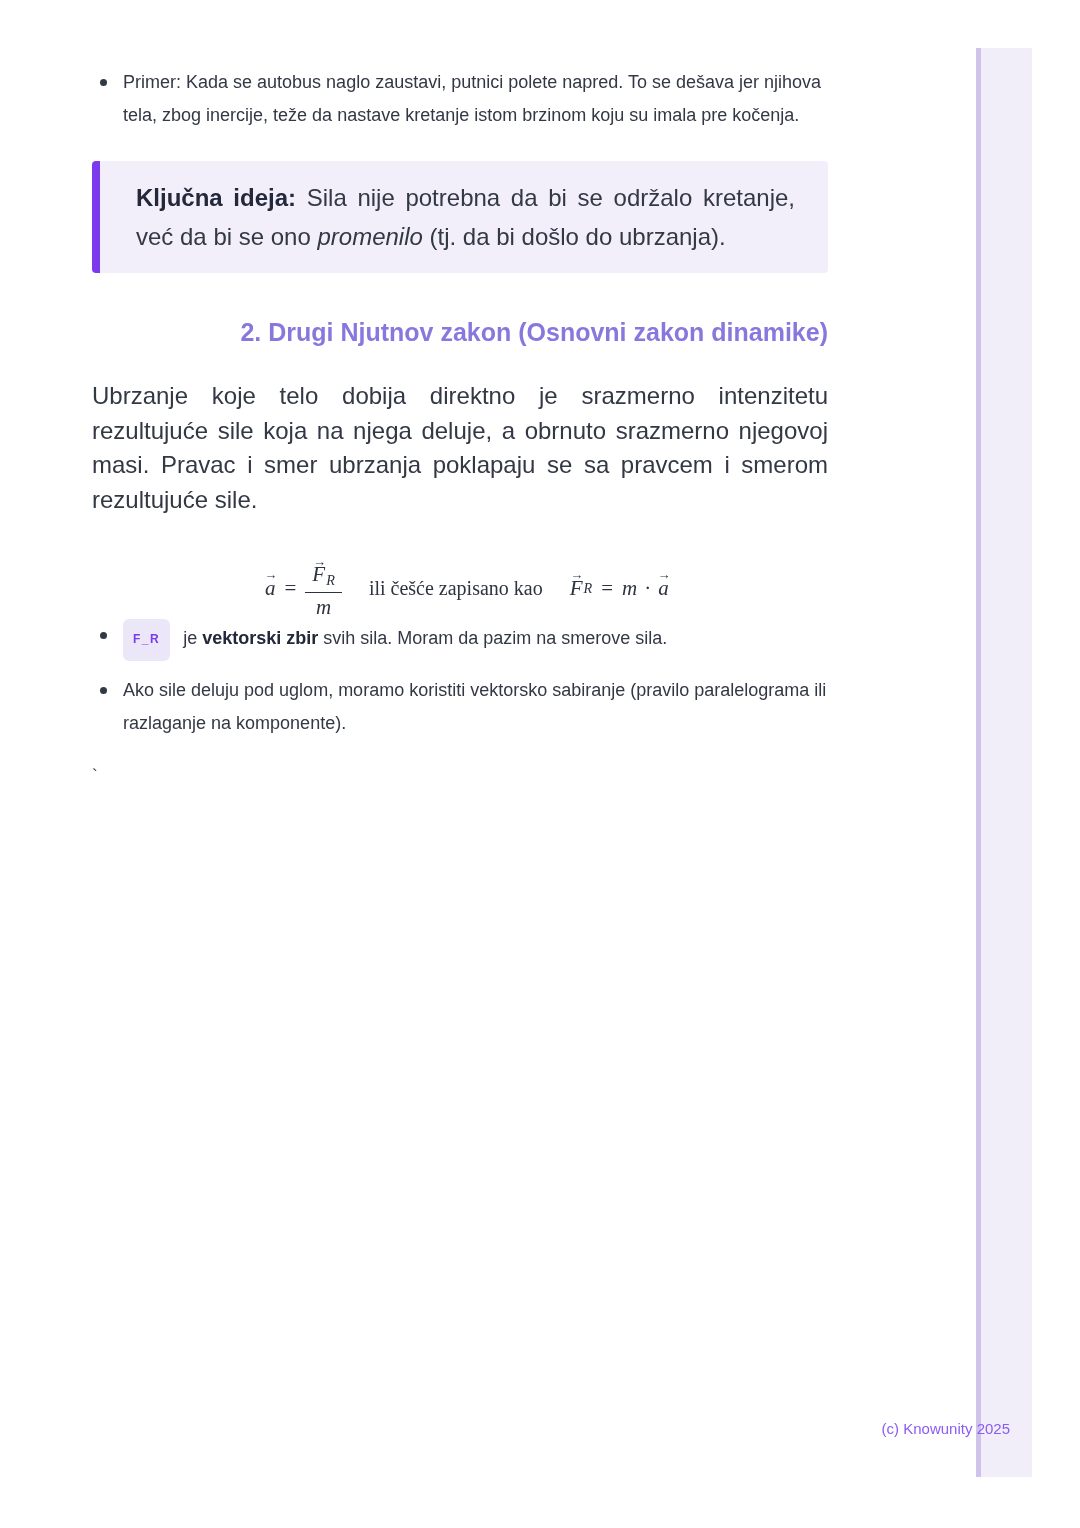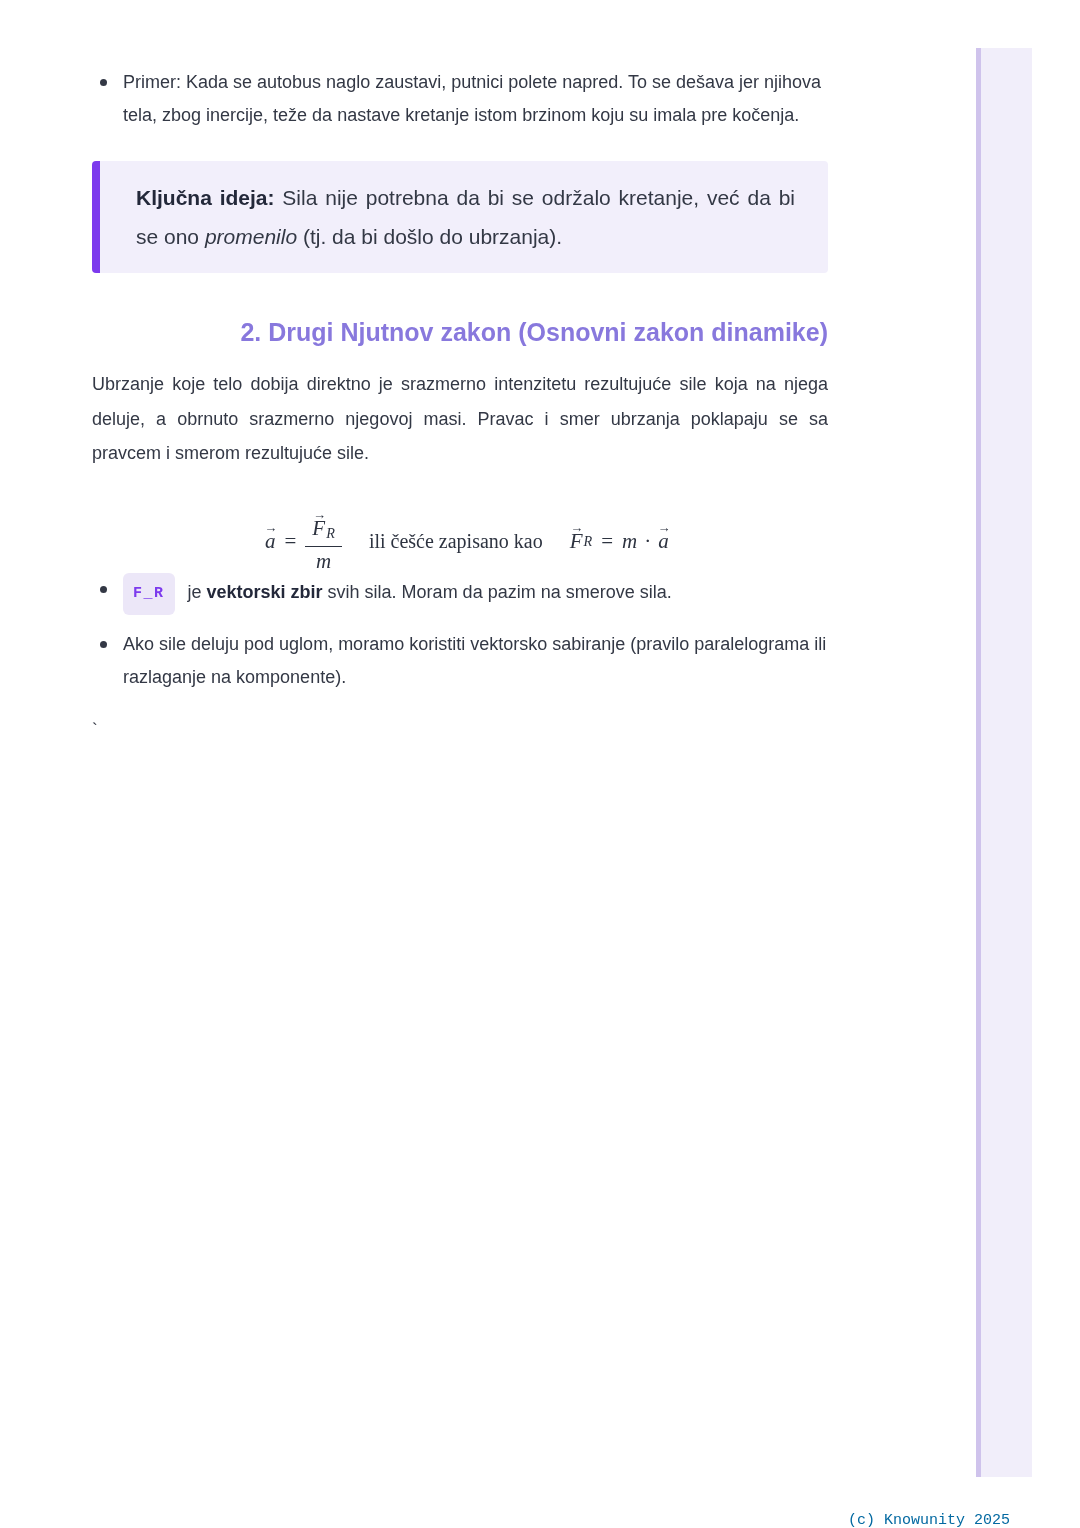--- a/index.html
+++ b/index.html
@@ -66,40 +66,40 @@
   .callout {
     margin-top: 29px;
     background: #f2effb;
     border-left: 8px solid #7c3aed;
     border-radius: 4px;
     padding: 17px 33px 17px 36px;
     box-sizing: border-box;
   }
   .callout p {
     margin: 0;
-    font-size: 21px;
+    font-size: 24px;
     line-height: 39px;
     text-align: justify;
   }
   .callout .label { font-weight: bold; color: #23283a; }
   .callout em { font-style: italic; }
 
   
   h2.section-heading {
     margin: 44px 0 0 0;
     font-size: 25px;
     line-height: 30px;
     font-weight: bold;
     color: #8878dd;
     text-align: right;
   }
 
   p.para {
-    margin: 20px 0 0 0;
-    font-size: 18px;
+    margin: 32px 0 0 0;
+    font-size: 24px;
     line-height: 34.5px;
   }
   p.justify { text-align: justify; }
 
   
   .formula {
     margin: 40px 0 0 173px;
     display: flex;
     align-items: center;
     font-family: "Liberation Serif", "DejaVu Serif", serif;
@@ -146,47 +146,46 @@
     font-style: italic;
     vertical-align: -0.25em;
     margin-left: 1px;
   }
 
   
   .force-list { margin-top: 31px; }
   .force-list li { margin-bottom: 15px; }
   .chip {
     display: inline-block;
-    font-family: Liberation Mono, monospace;
+    font-family: Liberation Sans, sans-serif;
     font-weight: bold;
-    font-size: 15px;
+    font-size: 12px;
     letter-spacing: 1.5px;
     color: #7c3aed;
     background: #ece7f8;
     border-radius: 6px;
     padding: 4px 10px 5px 10px;
     margin-right: 8px;
     vertical-align: 1px;
   }
   .bold { font-weight: bold; color: #23283a; }
 
   .stray {
     margin: 26px 0 0 0;
     font-size: 17px;
     color: #333845;
   }
 
   .copyright {
     position: absolute;
-    top: 1512px;
+    top: 1420px;
     right: 70px;
     font-size: 15px;
-    color: #0369a1;
+    color: #8b5cf6;
     z-index: 2;
-    font-family: Liberation Mono, monospace;
   }
 </style>
 </head>
 <body>
 
 <div class="side-strip"></div>
 
 <div class="content">
 
   <ul class="bullets body-text">

